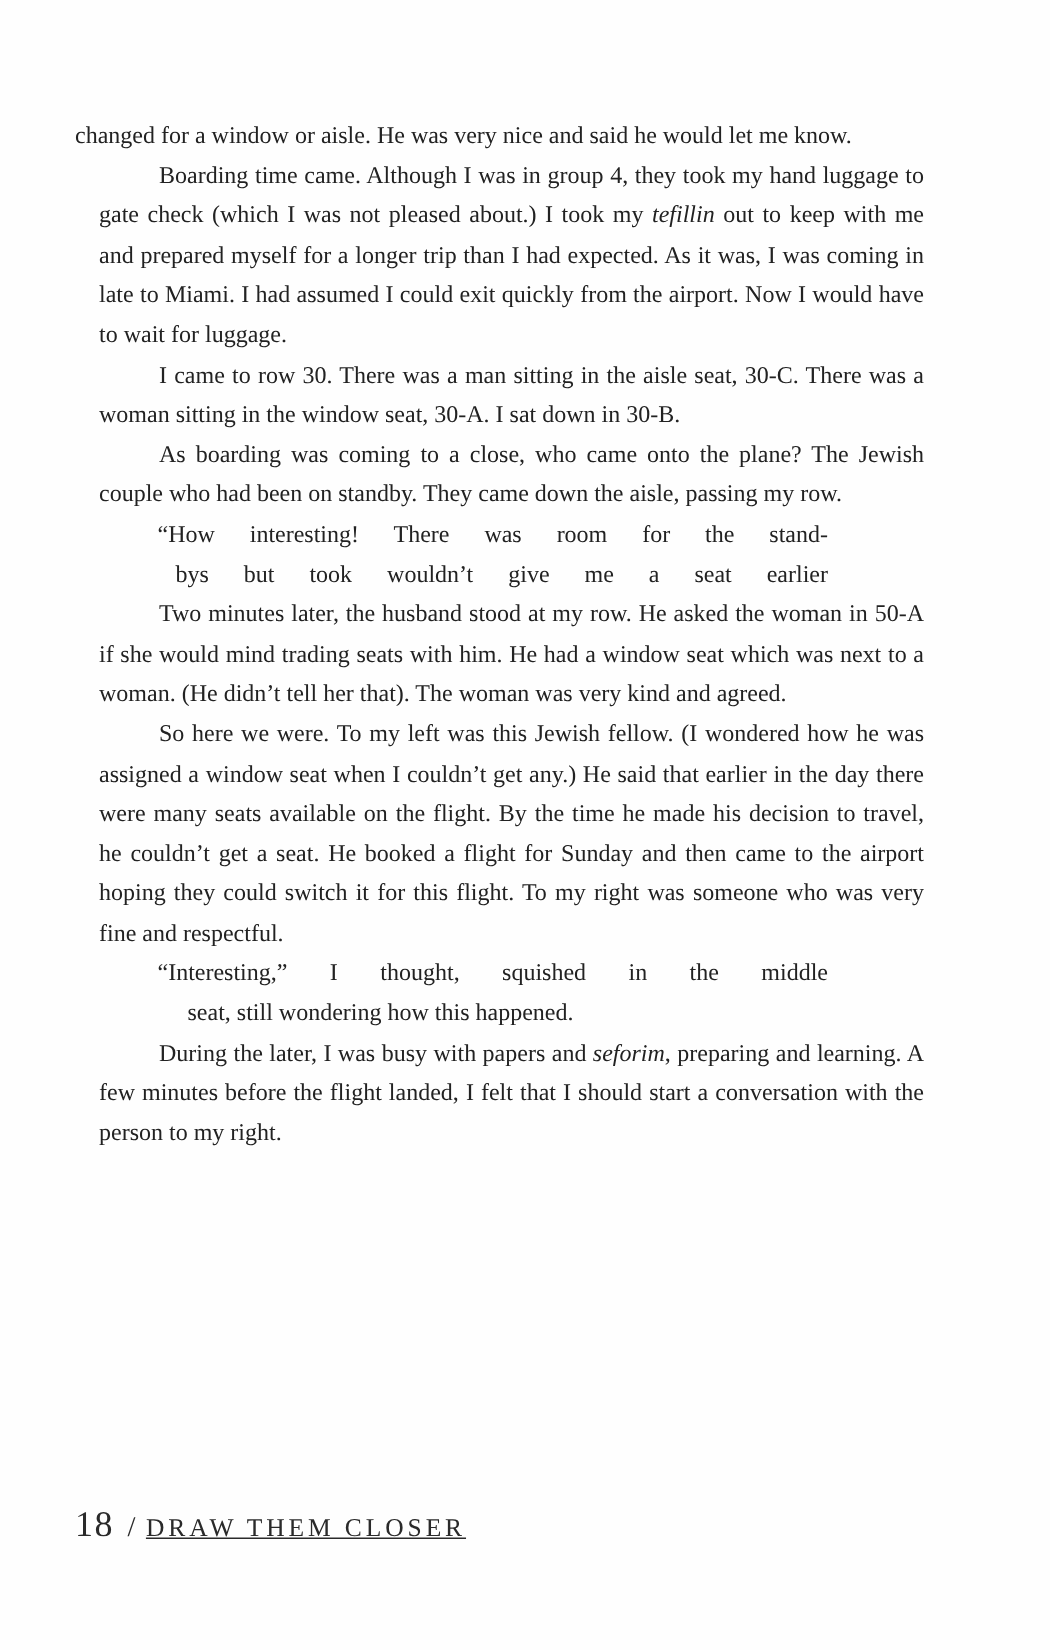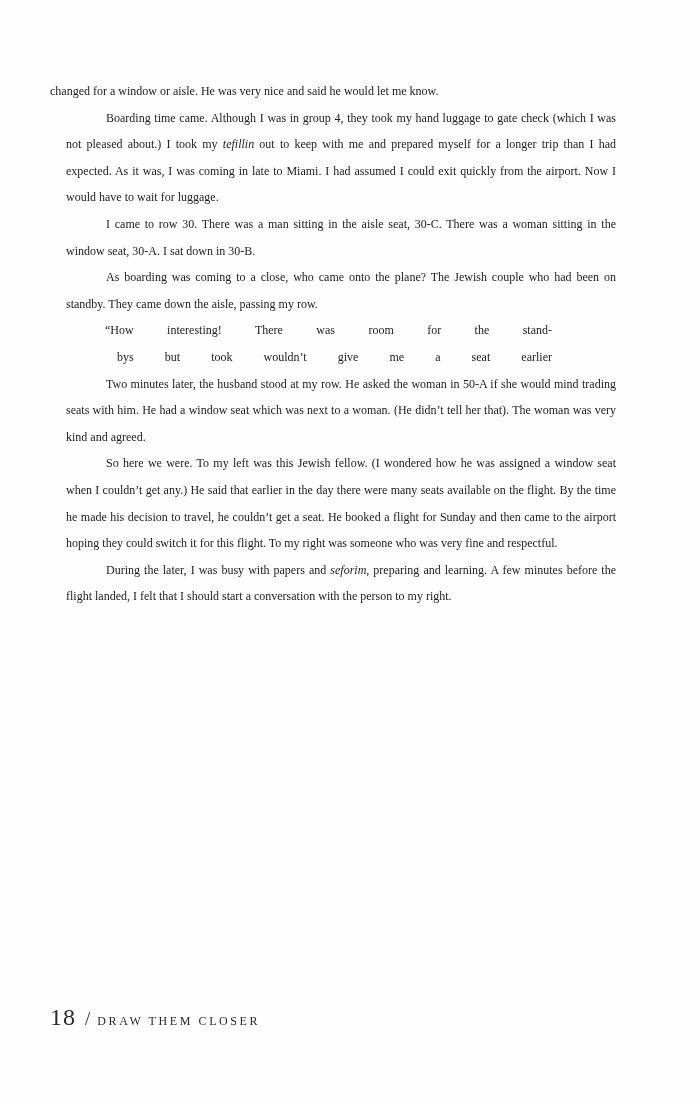--- a/index.html
+++ b/index.html
@@ -15,21 +15,21 @@
     font-family: "Liberation Serif", serif;
     color: #222222;
     overflow: hidden;
     margin: 0 auto;
   }
   .text-block {
     position: absolute;
     left: 50px;
     top: 78px;
     width: 566px;
-    font-size: 12px;
+    font-size: 16px;
     line-height: 26.6px;
     text-align: justify;
   }
   .text-block p.body {
     margin: 0;
     padding: 0;
   }
   .text-block p.body.indent {
     text-indent: 40px;
     margin-left: 16px;
@@ -63,37 +63,42 @@
   .footer .pagenum {
     font-size: 24px;
     letter-spacing: 1px;
   }
   .footer .sep {
     font-size: 19px;
     margin-left: 9px;
     margin-right: 7px;
   }
   .footer .book-title {
-    font-size: 12px;
+    font-size: 17px;
     letter-spacing: 2.6px;
+    text-decoration: underline;
   }
 </style>
 </head>
 <body>
 
 <div class="page" style="background: rgb(254, 254, 254); color: rgb(34, 34, 34);">
   <div class="text-block" id="text-block">
       <p class="body"><span>changed for a window or aisle. He was very nice and said he would let me know.</span></p>
       <p class="body indent"><span>Boarding time came. Although I was in group 4, they took my hand luggage to gate check (which I was not pleased about.) I took my </span><em>tefillin</em><span> out to keep with me and prepared myself for a longer trip than I had expected. As it was, I was coming in late to Miami. I had assumed I could exit quickly from the airport. Now I would have to wait for luggage.</span></p>
       <p class="body indent"><span>I came to row 30. There was a man sitting in the aisle seat, 30-C. There was a woman sitting in the window seat, 30-A. I sat down in 30-B.</span></p>
       <p class="body indent"><span>As boarding was coming to a close, who came onto the plane? The Jewish couple who had been on standby. They came down the aisle, passing my row.</span></p>
       <div class="quote">
         <div class="quote-line jst first">“How interesting! There was room for the stand-</div>
         <div class="quote-line jst">bys but took wouldn’t give me a seat earlier</div>
       </div>
       <p class="body indent"><span>Two minutes later, the husband stood at my row. He asked the woman in 50-A if she would mind trading seats with him. He had a window seat which was next to a woman. (He didn’t tell her that). The woman was very kind and agreed.</span></p>
       <p class="body indent"><span>So here we were. To my left was this Jewish fellow. (I wondered how he was assigned a window seat when I couldn’t get any.) He said that earlier in the day there were many seats available on the flight. By the time he made his decision to travel, he couldn’t get a seat. He booked a flight for Sunday and then came to the airport hoping they could switch it for this flight. To my right was someone who was very fine and respectful.</span></p>
+      <div class="quote">
+        <div class="quote-line jst first">“Interesting,” I thought, squished in the middle</div>
+        <div class="quote-line ind">seat, still wondering how this happened.</div>
+      </div>
       <p class="body indent"><span>During the later, I was busy with papers and </span><em>seforim</em><span>, preparing and learning. A few minutes before the flight landed, I felt that I should start a conversation with the person to my right.</span></p>
     </div>
   <div class="footer">
     <span class="pagenum">18</span><span class="sep">/</span><span class="book-title">DRAW THEM CLOSER</span>
   </div>
 </div>
 
 </body></html>

